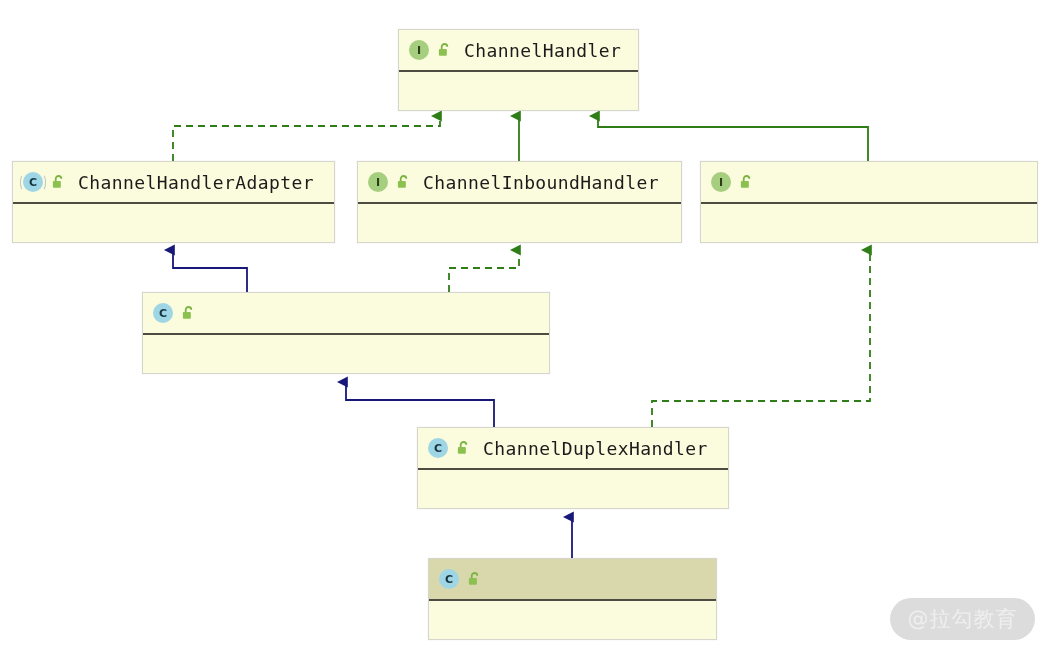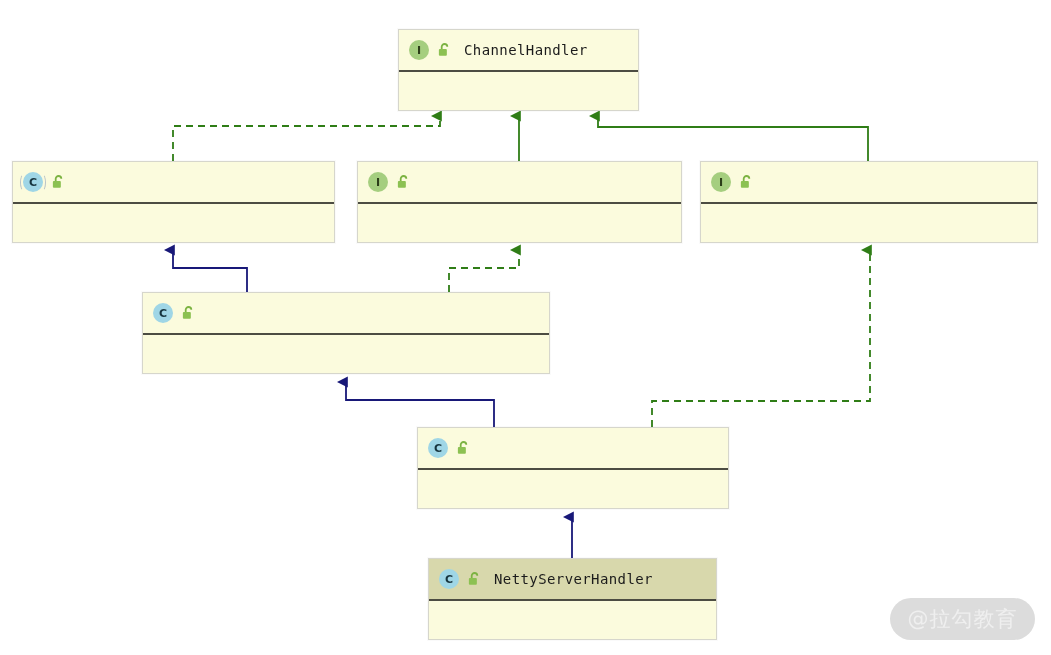--- a/index.html
+++ b/index.html
@@ -45,21 +45,21 @@
   }
   .uml-node.selected .uml-header {
     background: #d8d8ac;
   }
   .uml-body {
     height: 38px;
     background: #fbfbdd;
   }
   .node-title {
     font-family: "DejaVu Sans Mono", monospace;
-    font-size: 14px;
+    font-size: 18px;
     color: #1b1b1b;
     letter-spacing: 0.4px;
     white-space: nowrap;
     margin-left: 12px;
   }
   .kind-icon {
     position: relative;
     width: 22px;
     height: 22px;
     flex: 0 0 auto;
@@ -179,35 +179,37 @@
     <div class="uml-header">
       <span class="kind-icon cls abstract">
         <span class="disc">C</span>
       </span>
       <span class="lock-icon">
         <svg viewBox="0 0 16 16" width="15" height="16" xmlns="http://www.w3.org/2000/svg">
           <path d="M5 7 V4.6 A3 3 0 0 1 11 4.6" fill="none" stroke="#7cb342" stroke-width="1.9"></path>
           <rect x="2" y="7" width="8.5" height="7" rx="1" fill="#8cc152"></rect>
         </svg>
       </span>
+      <span class="node-title">ChannelHandlerAdapter</span>
     </div>
     <div class="uml-body"></div>
   </div>
 
   <div class="uml-node" style="left:357px; top:161px; width:325px; height:82px;">
     <div class="uml-header">
       <span class="kind-icon iface">
         <span class="disc">I</span>
       </span>
       <span class="lock-icon">
         <svg viewBox="0 0 16 16" width="15" height="16" xmlns="http://www.w3.org/2000/svg">
           <path d="M5 7 V4.6 A3 3 0 0 1 11 4.6" fill="none" stroke="#7cb342" stroke-width="1.9"></path>
           <rect x="2" y="7" width="8.5" height="7" rx="1" fill="#8cc152"></rect>
         </svg>
       </span>
+      <span class="node-title">ChannelInboundHandler</span>
     </div>
     <div class="uml-body"></div>
   </div>
 
   <div class="uml-node" style="left:700px; top:161px; width:338px; height:82px;">
     <div class="uml-header">
       <span class="kind-icon iface">
         <span class="disc">I</span>
       </span>
       <span class="lock-icon">
@@ -239,35 +241,35 @@
     <div class="uml-header">
       <span class="kind-icon cls">
         <span class="disc">C</span>
       </span>
       <span class="lock-icon">
         <svg viewBox="0 0 16 16" width="15" height="16" xmlns="http://www.w3.org/2000/svg">
           <path d="M5 7 V4.6 A3 3 0 0 1 11 4.6" fill="none" stroke="#7cb342" stroke-width="1.9"></path>
           <rect x="2" y="7" width="8.5" height="7" rx="1" fill="#8cc152"></rect>
         </svg>
       </span>
+      <span class="node-title">ChannelDuplexHandler</span>
     </div>
     <div class="uml-body"></div>
   </div>
 
   <div class="uml-node selected" style="left:428px; top:558px; width:289px; height:82px;">
     <div class="uml-header">
       <span class="kind-icon cls">
         <span class="disc">C</span>
       </span>
       <span class="lock-icon">
         <svg viewBox="0 0 16 16" width="15" height="16" xmlns="http://www.w3.org/2000/svg">
           <path d="M5 7 V4.6 A3 3 0 0 1 11 4.6" fill="none" stroke="#7cb342" stroke-width="1.9"></path>
           <rect x="2" y="7" width="8.5" height="7" rx="1" fill="#8cc152"></rect>
         </svg>
       </span>
-      <span class="node-title">NettyServerHandler</span>
     </div>
     <div class="uml-body"></div>
   </div>
 
   <div class="watermark" style="left:890px; top:598px; width:145px; height:42px;">@拉勾教育</div>
 
 </div>
 
 </body></html>

